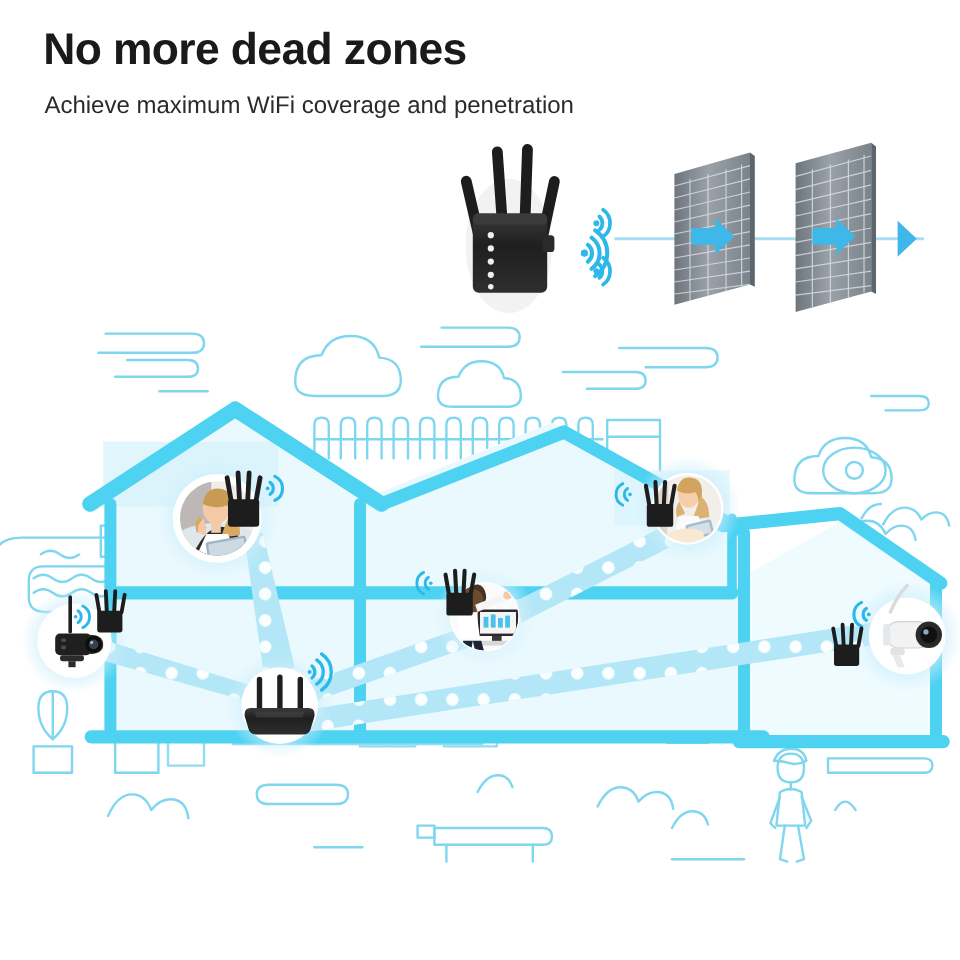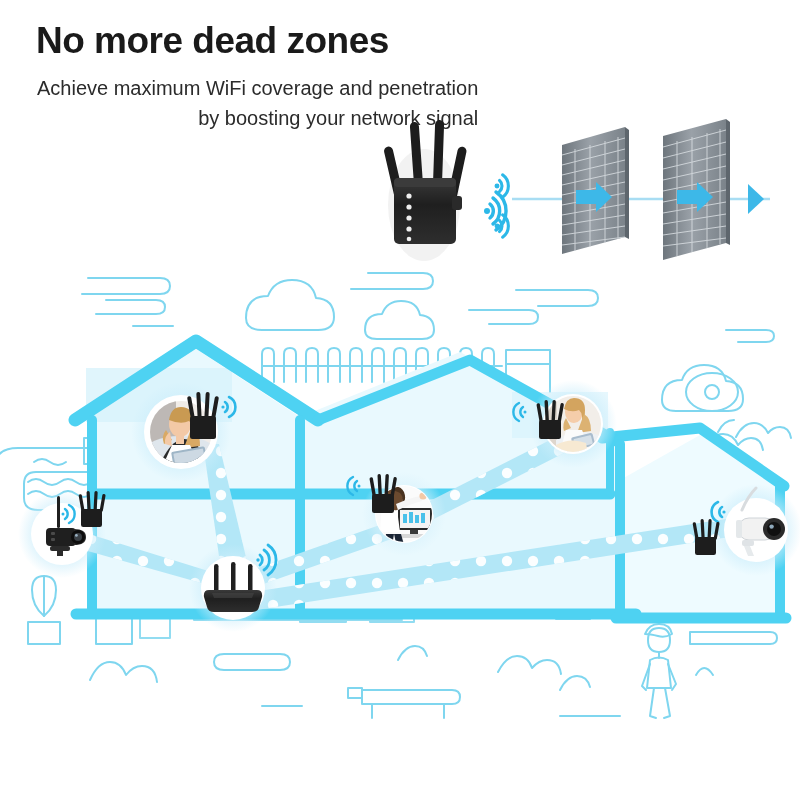--- a/index.html
+++ b/index.html
@@ -9,34 +9,33 @@
     overflow:hidden;position:relative;
   }
   #stage{position:absolute;inset:0;width:696px;height:800px;}
   .headline{
     position:absolute;left:36px;top:22px;
     font-size:37px;font-weight:700;color:#1a1a1a;
     letter-spacing:-0.5px;line-height:1.05;
   }
   .subline{
     position:absolute;left:37px;top:74px;
-    font-size:20px;color:#2b2b2b;line-height:1.48;font-weight:400;text-align:right;
+    font-size:20px;color:#2b2b2b;line-height:1.48;font-weight:400;
   }
   .subline div{white-space:nowrap;}
   svg.scene{position:absolute;left:0;top:0;width:800px;height:800px;}
 </style>
 </head>
 <body>
 
 <div id="stage">
 
   <div class="headline">No more dead zones</div>
   <div class="subline">
     <div>Achieve maximum WiFi coverage and penetration</div>
-    <div>by boosting your network signal</div>
   </div>
 
   <svg class="scene" viewBox="0 0 800 800">
     <defs>
       <linearGradient id="gBrick" x1="0" y1="0" x2="1" y2="0">
         <stop offset="0%" stop-color="#6e767d"></stop>
         <stop offset="45%" stop-color="#9aa1a8"></stop>
         <stop offset="100%" stop-color="#7b838a"></stop>
       </linearGradient>
       <linearGradient id="gBody" x1="0" y1="0" x2="0" y2="1">

